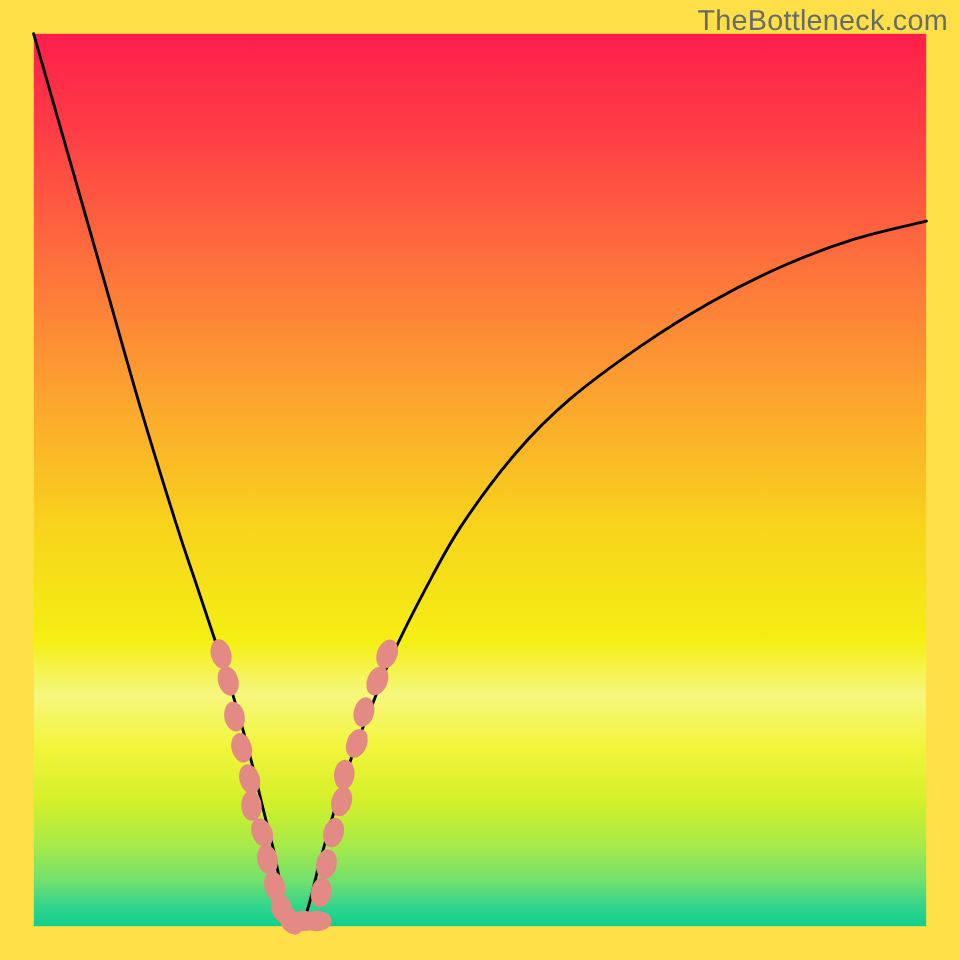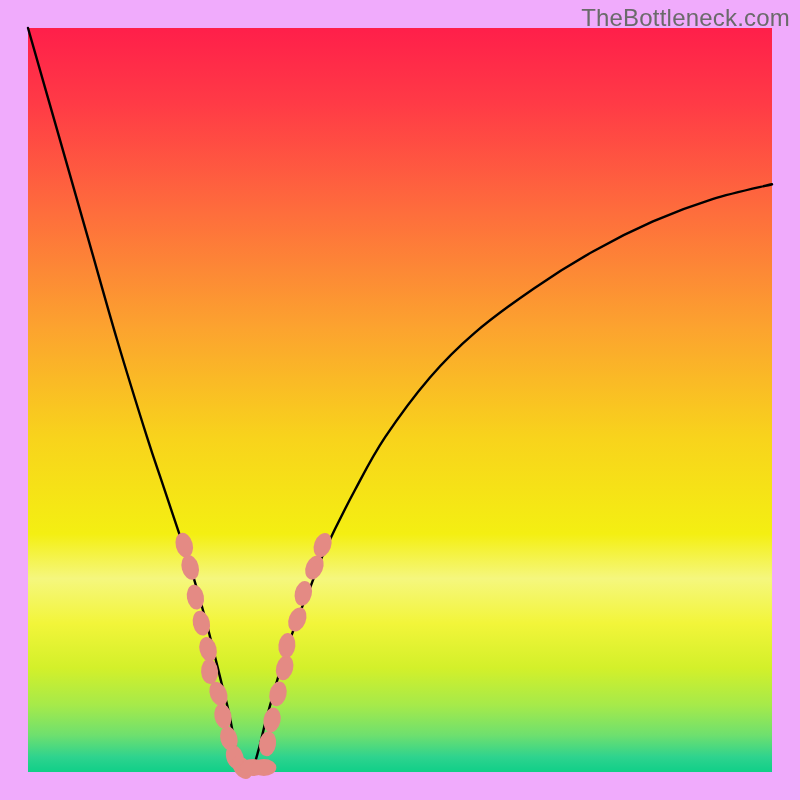--- a/index.html
+++ b/index.html
@@ -10,21 +10,21 @@
     overflow: hidden;
     background: #000;
     font-family: Arial, Helvetica, sans-serif;
   }
   .frame {
     position: absolute;
     left: 0;
     top: 0;
     width: 800px;
     height: 800px;
-    background: #f0abfc;
+    background: #fde047;
   }
   .plot-area {
     position: absolute;
     left: 28px;
     top: 28px;
     width: 744px;
     height: 744px;
     
   }
   .gradient {

